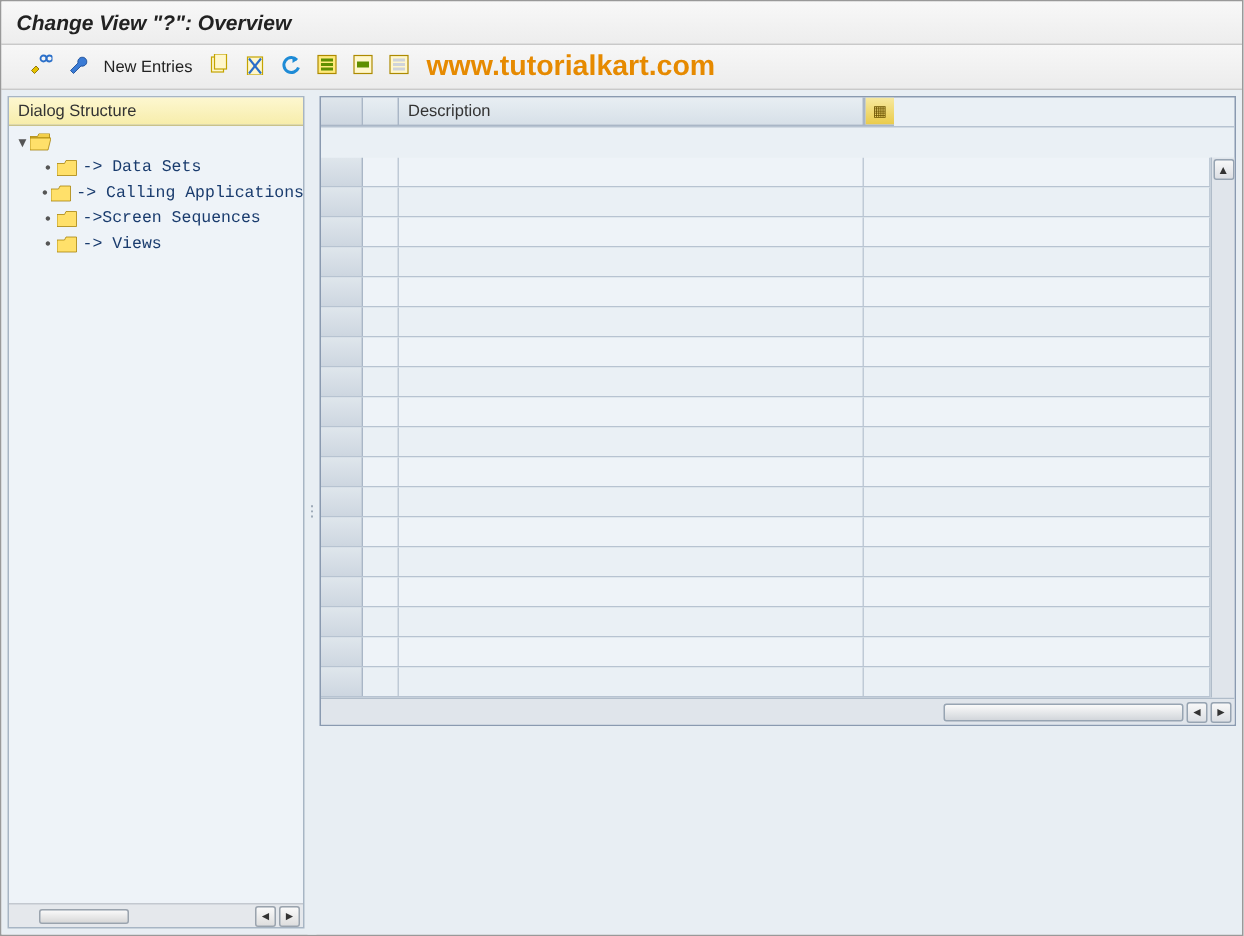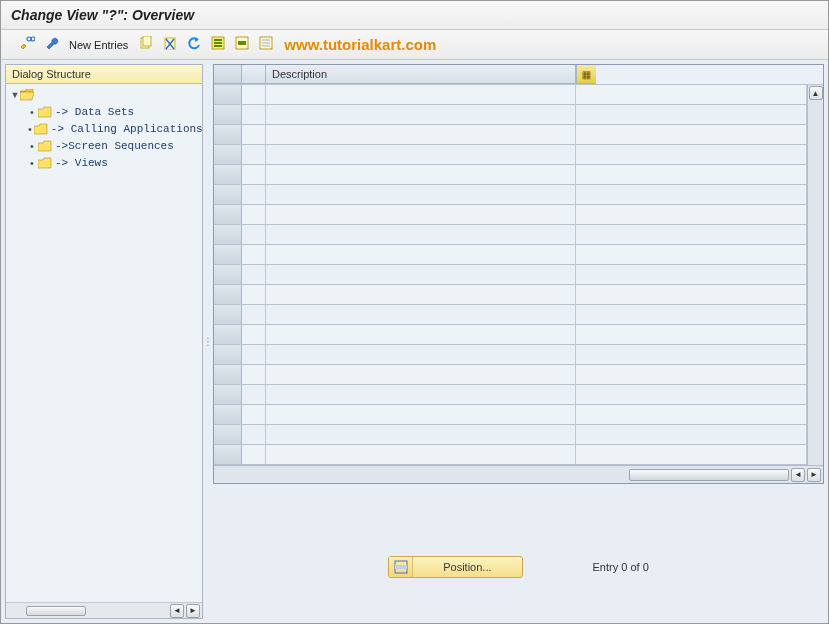--- a/index.html
+++ b/index.html
@@ -49,21 +49,21 @@
     font-size: 13px;
   }
   .tb-text {
     font-size: 11px;
     color: #222;
     padding: 0 4px;
     cursor: pointer;
   }
   .watermark {
     color: #e68a00;
-    font-size: 15px;
+    font-size: 19px;
     font-weight: bold;
     margin-left: 4px;
     pointer-events: none;
   }
   .body {
     flex: 1;
     display: flex;
     position: relative;
     background: #e8eef3;
   }
@@ -166,20 +166,21 @@
     display:flex;
     flex-direction:column;
     height: 420px;
   }
   .grid {
     flex:1;
     display:flex;
     flex-direction:column;
     overflow:hidden;
     position:relative;
+    gap:20px;
   }
   .grid-header-row, .grid-row {
     display:flex;
     height: 20px;
     border-bottom: 1px solid #b7c3d1;
   }
   .grid-header-row { height: 21px; }
   .row-selector-h, .row-selector {
     width: 28px;
     background: linear-gradient(#dfe6ec,#cdd6e0);
@@ -581,28 +582,16 @@
         </div>
         <div class="grid-hscroll">
           <div class="htrack">
             <div class="thumb"></div>
           </div>
           <div class="arr">◄</div>
           <div class="arr">►</div>
         </div>
       </div>
 
-      <div class="footer-area">
-        <div class="pos-btn">
-          <div class="pic">
-            <svg width="14" height="14">
-                <rect x="1" y="1" width="12" height="12" fill="none" stroke="#4a73c4" stroke-width="1"></rect>
-                <rect x="1" y="5" width="12" height="4" fill="#bcd2f0"></rect>
-              </svg>
-          </div>
-          <div class="lbl">Position...</div>
-        </div>
-        <div class="entry-text">Entry 0 of 0</div>
-      </div>
     </div>
 
   </div>
 </div>
 
 </body></html>

